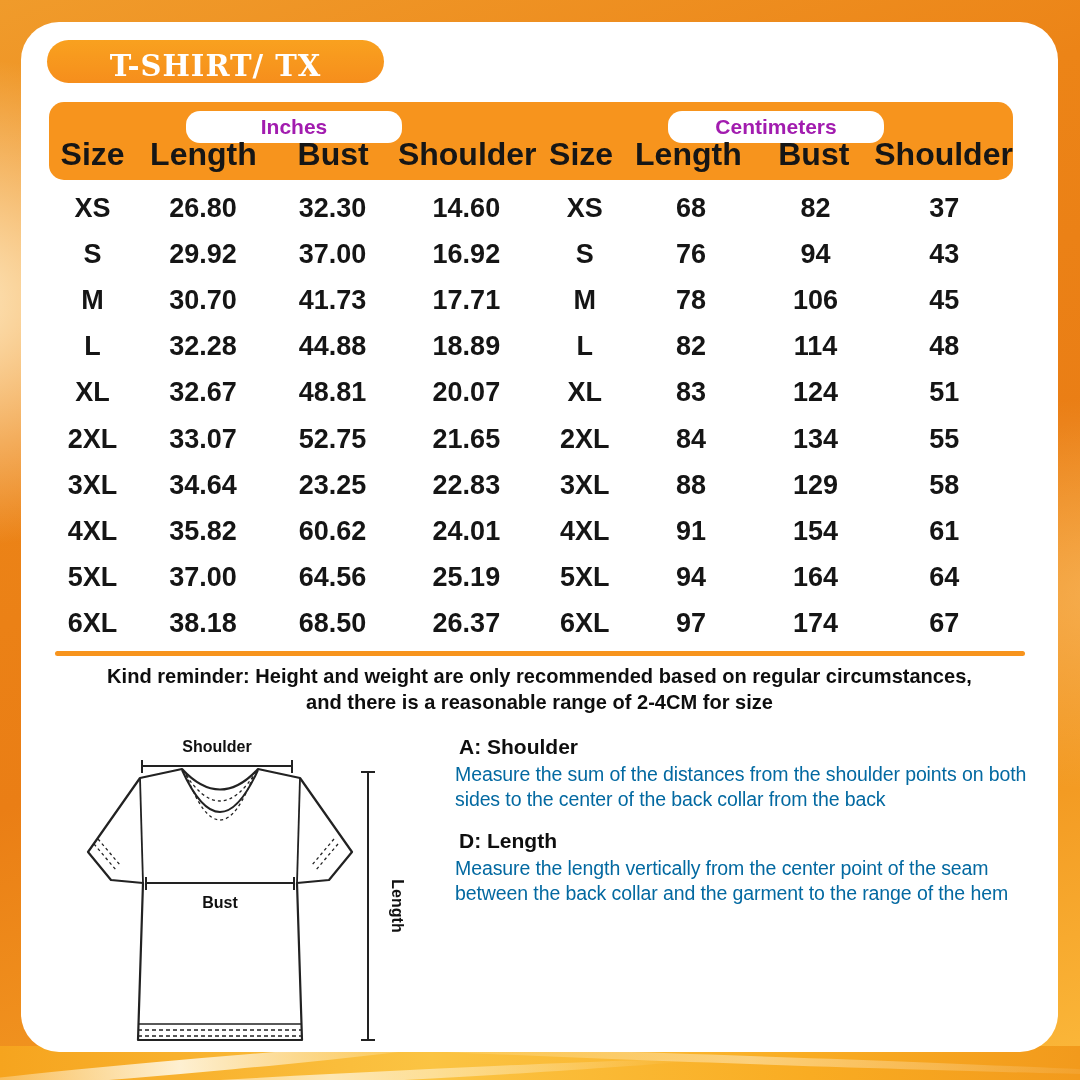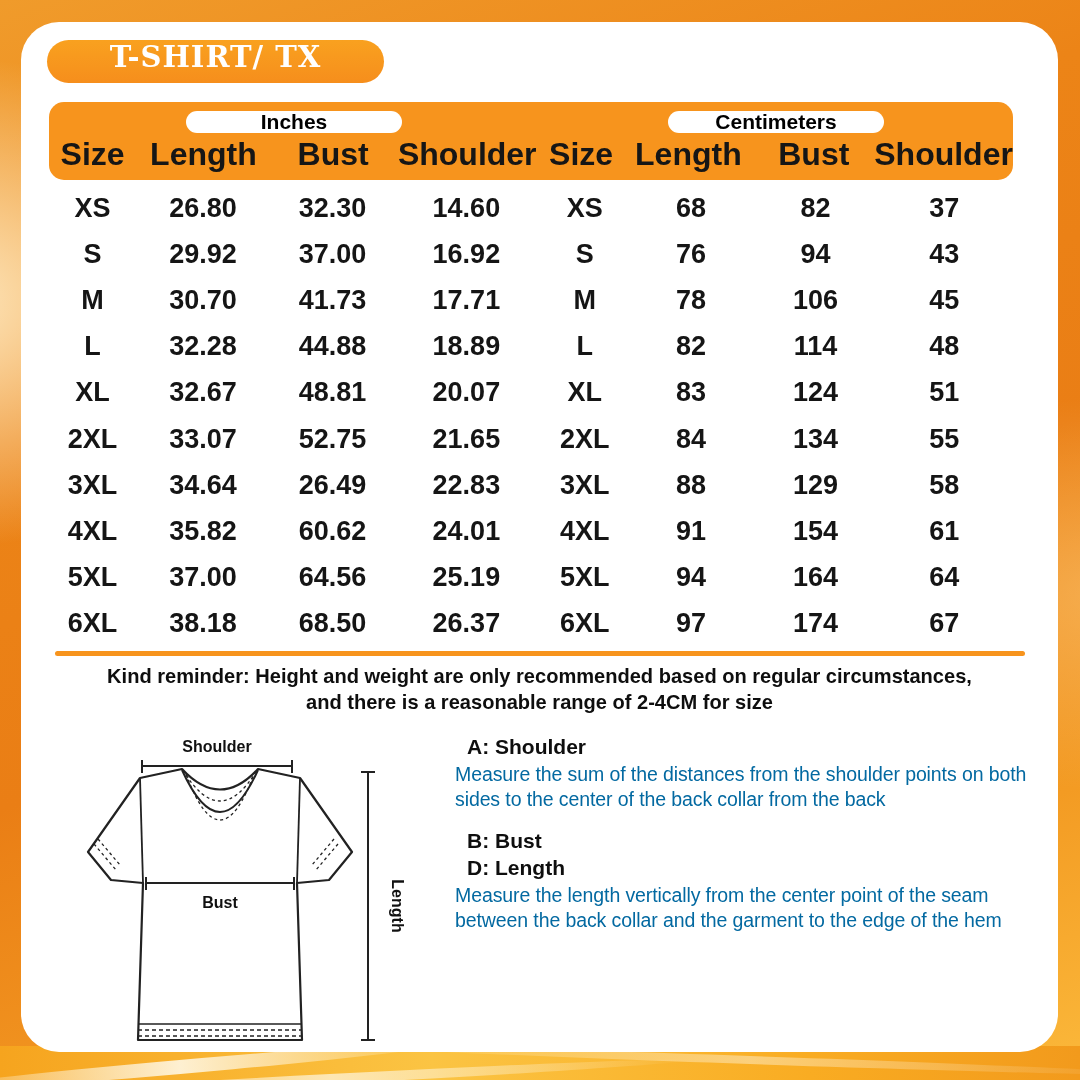--- a/index.html
+++ b/index.html
@@ -24,37 +24,37 @@
   .s2{left:-30px;bottom:-4px;width:720px;height:10px;transform:rotate(-3deg);opacity:.8;}
   .s3{right:-80px;bottom:16px;width:820px;height:8px;transform:rotate(2deg);opacity:.5;}
 
   .card{
     position:absolute;left:21px;top:22px;width:1037px;height:1030px;
     background:#ffffff;border-radius:38px;
   }
   .title-pill{
     position:absolute;left:26px;top:18px;width:337px;height:43px;border-radius:22px;
     background:linear-gradient(180deg,#F9A11F,#F68E1C);
-    display:flex;align-items:flex-start;justify-content:center;
+    display:flex;align-items:flex-end;justify-content:center;
   }
   .title-pill span{
     font-family:"DejaVu Serif","Liberation Serif",serif;font-weight:700;
     font-size:29px;color:#ffffff;letter-spacing:1px;
   }
   .thead{
     position:absolute;left:28px;top:80px;width:964px;height:78px;
     background:#F7941D;border-radius:15px;display:flex;
   }
   .thead-half{position:relative;height:100%;}
   .thead-half.left{width:490px;}
   .thead-half.right{width:474px;}
   .unit-pill{
-    margin:9px auto 0;width:216px;height:22px;border-radius:14px;background:#ffffff;
+    margin:9px auto 0;width:216px;height:32px;border-radius:14px;background:#ffffff;
     display:flex;align-items:center;justify-content:center;
-    font-size:21px;font-weight:700;color:#000000;
+    font-size:21px;font-weight:700;color:#a21caf;
   }
   .colrow{
     position:absolute;left:0;right:0;bottom:7px;display:grid;
     grid-template-columns:0.88fr 1.36fr 1.26fr 1.45fr;
   }
   .colrow div{text-align:center;font-size:32px;font-weight:700;}
   .tbody{position:absolute;left:28px;top:162px;width:964px;height:463px;display:flex;align-items:flex-end;}
   .tbody-half{display:block;}
   .tbody-half.left{width:489px;}
   .tbody-half.right{width:470px;}
@@ -62,21 +62,21 @@
   .trow{height:46.2px;display:grid;grid-template-columns:0.88fr 1.36fr 1.26fr 1.45fr;align-items:center;}
   .tcell{text-align:center;font-size:27px;font-weight:700;color:#151515;}
   .hdivider{position:absolute;left:34px;top:629px;width:970px;height:5px;background:#F7941D;border-radius:3px;}
   .reminder{
     position:absolute;left:0;right:0;top:641px;text-align:center;
     font-size:21px;font-weight:700;line-height:1.24;color:#0e0e0e;
     transform:scaleX(.955);
   }
   .diagram{position:absolute;left:59px;top:710px;width:335px;height:330px;}
   .instructions{position:absolute;left:434px;top:713px;width:582px;}
-  .instr-title{font-size:21px;font-weight:700;margin:0 12px 3px;color:#0e0e0e;}
+  .instr-title{font-size:21px;font-weight:700;margin:0 4px 3px;color:#0e0e0e;}
   .instr-body{font-size:19.5px;line-height:1.3;margin:0 0 16px;color:#0369a1;letter-spacing:-0.1px;}
 </style>
 </head>
 <body>
 
 <div class="canvas">
   <div class="bg"></div>
   <div class="bg-bottom">
     <div class="streak s1"></div>
     <div class="streak s2"></div>
@@ -144,21 +144,21 @@
           </div>
           <div class="trow">
             <div class="tcell">2XL</div>
             <div class="tcell">33.07</div>
             <div class="tcell">52.75</div>
             <div class="tcell">21.65</div>
           </div>
           <div class="trow">
             <div class="tcell">3XL</div>
             <div class="tcell">34.64</div>
-            <div class="tcell">26.49</div>
+            <div class="tcell">23.25</div>
             <div class="tcell">22.83</div>
           </div>
           <div class="trow">
             <div class="tcell">4XL</div>
             <div class="tcell">35.82</div>
             <div class="tcell">60.62</div>
             <div class="tcell">24.01</div>
           </div>
           <div class="trow">
             <div class="tcell">5XL</div>
@@ -276,22 +276,21 @@
         <text x="312" y="174" text-anchor="middle" font-size="16" font-weight="700" fill="#111" transform="rotate(90 312 174)">Length</text>
       </svg>
     </div>
 
     <div class="instructions">
       <div>
         <p class="instr-title">A: Shoulder</p>
         <p class="instr-body">Measure the sum of the distances from the shoulder points on both sides to the center of the back collar from the back</p>
       </div>
       <div>
-        <p class="instr-title">B: Bust</p>
       </div>
       <div>
         <p class="instr-title">D: Length</p>
-        <p class="instr-body">Measure the length vertically from the center point of the seam between the back collar and the garment to the edge of the hem</p>
+        <p class="instr-body">Measure the length vertically from the center point of the seam between the back collar and the garment to the range of the hem</p>
       </div>
     </div>
 
   </div>
 </div>
 
 </body></html>

